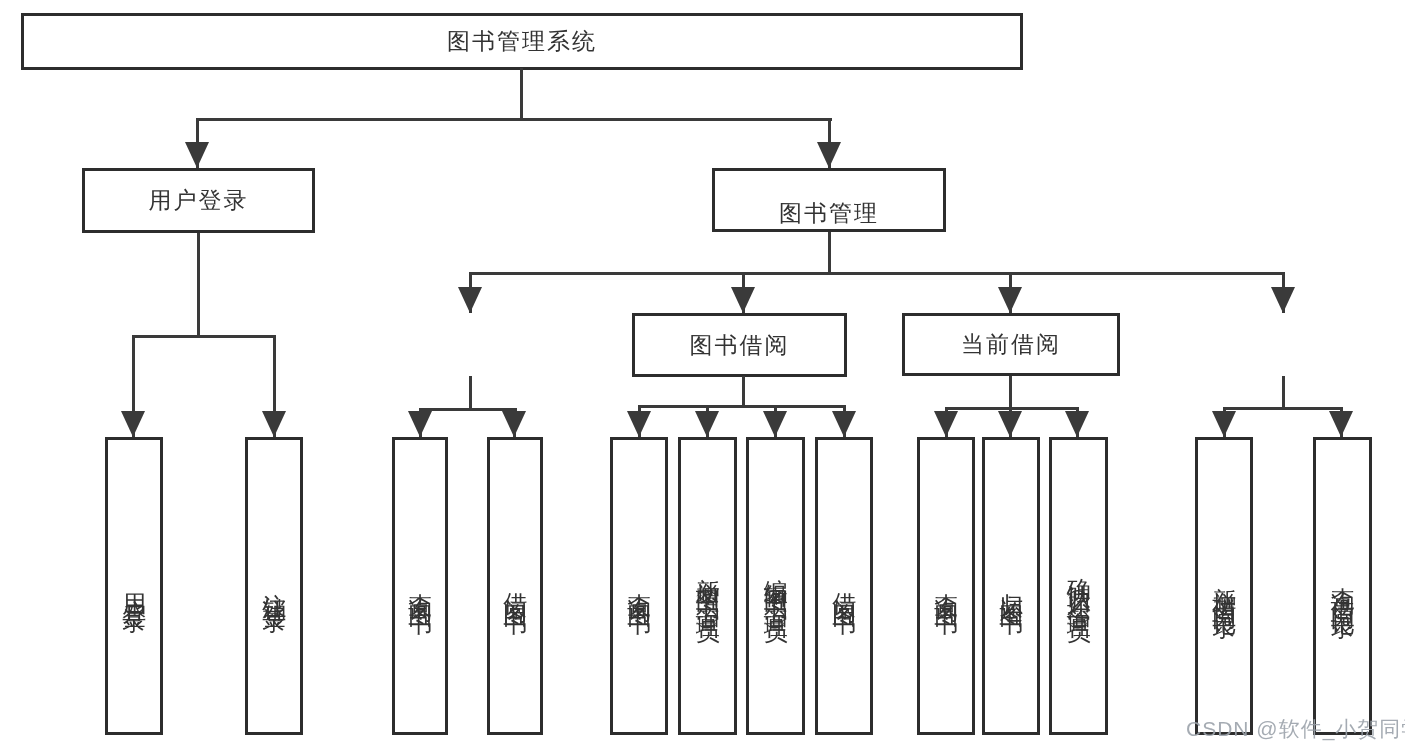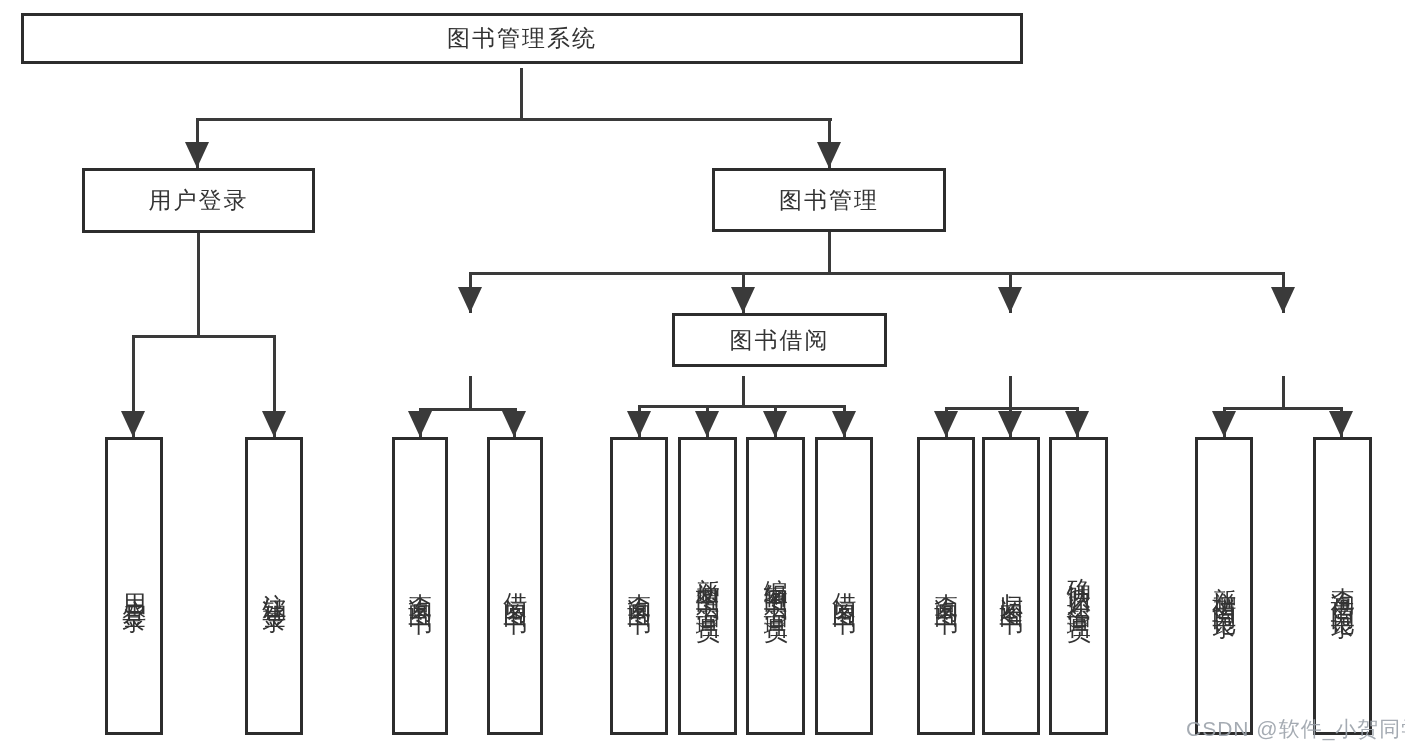--- a/index.html
+++ b/index.html
@@ -36,35 +36,35 @@
     position:absolute;left:1186px;top:715px;
     font-size:21px;letter-spacing:1px;white-space:nowrap;
     color:var(--watermark);opacity:0.9;
   }
 </style>
 </head>
 <body>
 
 <div class="canvas">
 
-  <div class="node node-h" style="left:21px;top:13px;width:1002px;height:51px;">
+  <div class="node node-h" style="left:21px;top:13px;width:1002px;height:57px;">
     <span>图书管理系统</span>
   </div>
 
   <div class="v" style="left:520px;top:68px;height:52px;"></div>
   <div class="h" style="left:196px;top:118px;width:636px;"></div>
   <div class="v" style="left:196px;top:118px;height:50px;"></div>
   <div class="a" style="left:185px;top:142px;"></div>
   <div class="v" style="left:828px;top:118px;height:50px;"></div>
   <div class="a" style="left:817px;top:142px;"></div>
 
   <div class="node node-h" style="left:82px;top:168px;width:233px;height:65px;">
     <span>用户登录</span>
   </div>
-  <div class="node node-h" style="left:712px;top:168px;width:234px;height:64px;">
+  <div class="node node-h" style="left:712px;top:168px;width:234px;height:64px;align-items:flex-end;">
     <span>图书管理</span>
   </div>
 
   <div class="v" style="left:197px;top:233px;height:104px;"></div>
   <div class="h" style="left:132px;top:335px;width:144px;"></div>
   <div class="v" style="left:132px;top:335px;height:102px;"></div>
   <div class="a" style="left:121px;top:411px;"></div>
   <div class="v" style="left:273px;top:335px;height:102px;"></div>
   <div class="a" style="left:262px;top:411px;"></div>
 
@@ -79,22 +79,25 @@
   <div class="h" style="left:469px;top:272px;width:816px;"></div>
   <div class="v" style="left:469px;top:272px;height:41px;"></div>
   <div class="a" style="left:458px;top:287px;"></div>
   <div class="v" style="left:742px;top:272px;height:41px;"></div>
   <div class="a" style="left:731px;top:287px;"></div>
   <div class="v" style="left:1009px;top:272px;height:41px;"></div>
   <div class="a" style="left:998px;top:287px;"></div>
   <div class="v" style="left:1282px;top:272px;height:41px;"></div>
   <div class="a" style="left:1271px;top:287px;"></div>
 
-  <div class="node node-h" style="left:672px;top:313px;width:215px;height:54px;">
+  <div class="node node-h" style="left:632px;top:313px;width:215px;height:64px;">
     <span>图书借阅</span>
+  </div>
+  <div class="node node-h" style="left:902px;top:313px;width:218px;height:63px;">
+    <span>当前借阅</span>
   </div>
 
   <div class="v" style="left:469px;top:376px;height:34px;"></div>
   <div class="h" style="left:419px;top:408px;width:98px;"></div>
   <div class="v" style="left:419px;top:408px;height:29px;"></div>
   <div class="a" style="left:408px;top:411px;"></div>
   <div class="v" style="left:513px;top:408px;height:29px;"></div>
   <div class="a" style="left:502px;top:411px;"></div>
   <div class="node node-v" style="left:392px;top:437px;width:56px;height:298px;">
     <span>查询图书</span>

